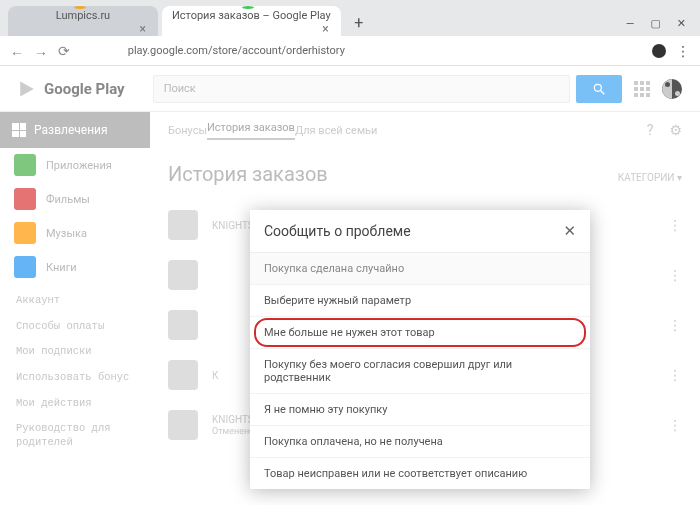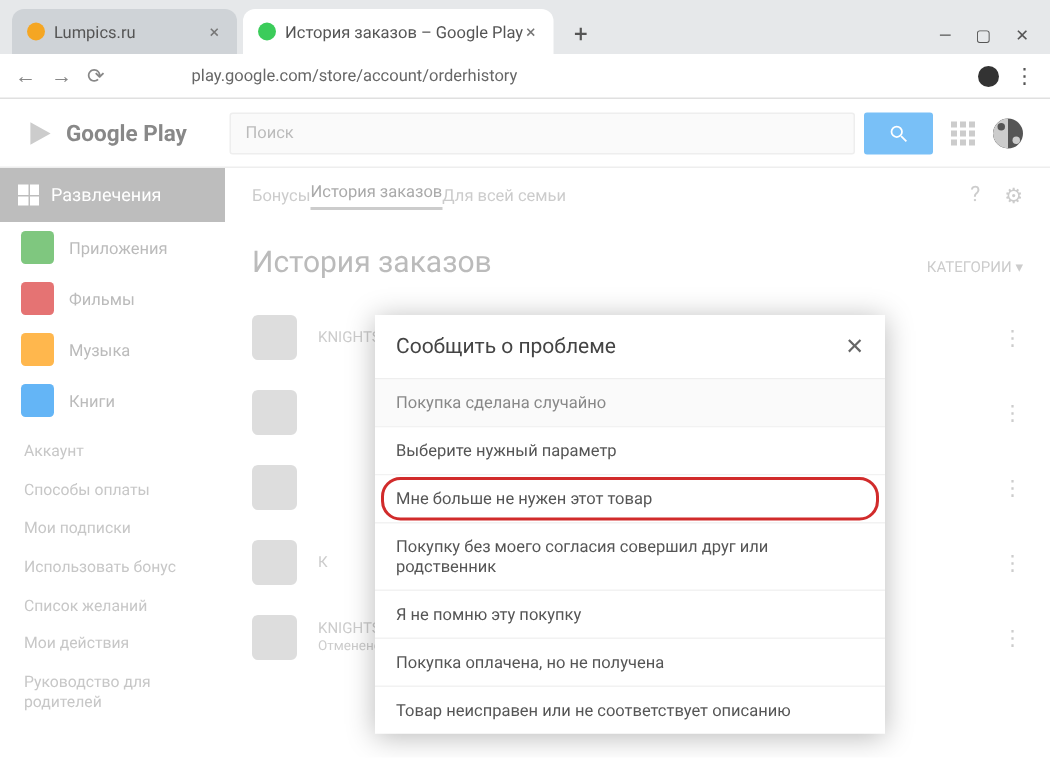--- a/index.html
+++ b/index.html
@@ -1,19 +1,19 @@
 <!DOCTYPE html>
 <html><head>
 <meta charset="utf-8">
 <style>
   * { margin: 0; padding: 0; box-sizing: border-box; font-family: Roboto, Arial, sans-serif; }
   body { width: 700px; height: 505px; background: #fff; overflow: hidden; position: relative; }
 
   .chrome-top { height: 36px; background: #e6e8ea; display: flex; align-items: flex-end; padding: 0 8px; }
-  .tab { background: #fff; height: 30px; border-radius: 8px 8px 0 0; display: flex; align-items: center; padding: 0 10px; margin-right: 4px; font-size: 11px; color: #555; min-width: 150px; position: relative; }
+  .tab { background: #fff; height: 30px; border-radius: 8px 8px 0 0; display: flex; align-items: center; padding: 0 10px; margin-right: 4px; font-size: 11px; color: #555; min-width: 150px; position: relative; flex-direction: column; }
   .tab.inactive { background: #cfd3d7; }
   .tab .tab-icon { width: 12px; height: 12px; margin-right: 6px; border-radius: 50%; }
   .tab-close { margin-left: auto; font-size: 12px; color: #777; cursor: pointer; padding: 0 2px; }
   .new-tab { width: 24px; height: 24px; display: flex; align-items: center; justify-content: center; color: #555; font-size: 16px; cursor: pointer; margin-left: 2px; margin-bottom: 2px; }
   .window-ctrls { margin-left: auto; display: flex; gap: 16px; color: #555; font-size: 11px; padding-right: 6px; margin-bottom: 6px;}
   .window-ctrl { cursor: pointer; }
 
   .addr-bar { height: 30px; background: #fff; border-bottom: 1px solid #e0e0e0; display: flex; align-items: center; padding: 0 10px; gap: 10px; }
   .nav-btn { color: #888; cursor: pointer; font-size: 14px; }
   .url { flex: 1; font-size: 11px; color: #666; padding-left: 48px; }
@@ -32,21 +32,21 @@
   .yy::before{content:"";position:absolute;width:10px;height:20px;background:#ccc;left:0;border-radius:10px 0 0 10px;}
   .yy::after{content:"";position:absolute;width:5px;height:5px;border-radius:50%;background:#555;left:2.5px;top:3px;box-shadow:10px 9px 0 #ccc;}
 
   .page { display: flex; position: relative; }
   .sidebar { width: 150px; }
   .ent-hdr { height: 36px; background: #bdbdbd; display: flex; align-items: center; padding-left: 12px; color: #fff; font-size: 12px; gap: 8px; }
   .ent-block { width:14px; height:14px; display:grid; grid-template-columns:1fr 1fr; grid-template-rows:1fr 1fr; gap:1px;}
   .ent-block span{background:#fff;}
   .side-item { height: 34px; display: flex; align-items: center; padding-left: 14px; font-size: 11px; color: #bbb; gap: 10px; }
   .side-icon { width: 22px; height: 22px; border-radius: 3px; display:flex;align-items:center;justify-content:center;color:#fff;font-size:11px;}
-  .side-sub { padding: 6px 0 6px 16px; font-size: 10.5px; color: #c7c7c7; line-height: 1.3; }
+  .side-sub { padding: 6px 0 6px 16px; font-size: 10.5px; color: #c7c7c7; line-height: 1.3; font-family: Liberation Mono, monospace; }
 
   .main { flex: 1; padding: 0 18px; }
   .tabs-row { height: 36px; display: flex; align-items: center; font-size: 11px; color: #ccc; }
   .tabrow-item.active { color: #aaa; border-bottom: 2px solid #ccc; padding-bottom: 4px; }
   .tabs-right { margin-left: auto; display: flex; gap: 16px; color: #ccc; font-size: 14px; }
   .page-title { font-size: 20px; color: #bbb; margin-top: 14px; }
   .cat { float: right; font-size: 10px; color: #ccc; margin-top: -14px; }
   .list { margin-top: 14px; }
   .row { display: flex; align-items: center; padding: 10px 0; gap: 14px; font-size: 10px; color: #ccc; }
   .thumb { width: 30px; height: 30px; background: #ddd; border-radius: 4px; }
@@ -157,21 +157,20 @@
         <div class="side-item">
           <span class="side-icon" style="background:#64b5f6"></span>
           <span>Книги</span>
         </div>
       </div>
     <div id="side-sec" style="margin-top:4px">
         <div class="side-sub">Аккаунт</div>
         <div class="side-sub">Способы оплаты</div>
         <div class="side-sub">Мои подписки</div>
         <div class="side-sub">Использовать бонус</div>
-        <div class="side-sub">Список желаний</div>
         <div class="side-sub">Мои действия</div>
         <div class="side-sub">Руководство для родителей</div>
       </div>
   </div>
 
   <div class="main">
     <div class="tabs-row">
       <span class="tabrow-item">Бонусы</span>
       <span class="tabrow-item active">История заказов</span>
       <span class="tabrow-item">Для всей семьи</span>

